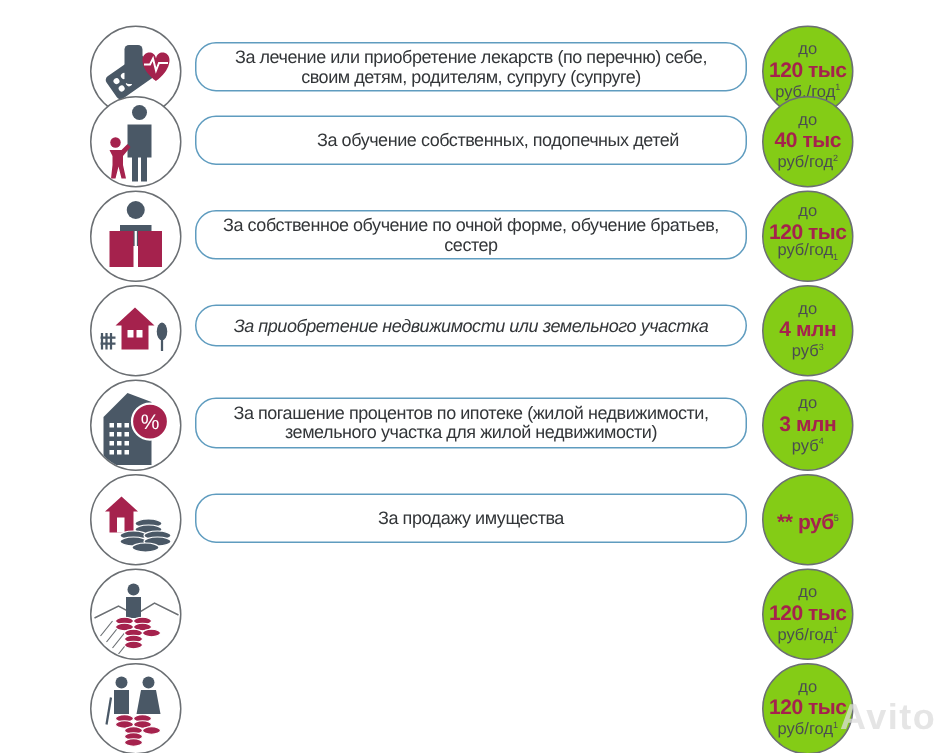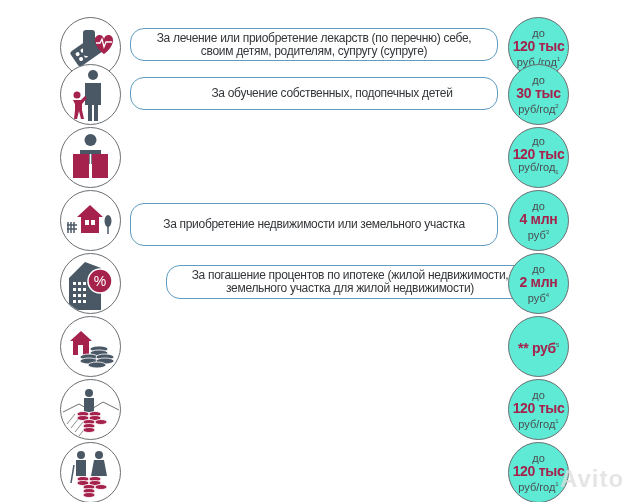--- a/index.html
+++ b/index.html
@@ -9,21 +9,21 @@
     .icon-circle { position: absolute; left: 60px; top: 0; width: 59px; height: 59px;
                    border: 1.5px solid #6b6f73; border-radius: 50%; background: #fff;
                    overflow: hidden; }
     .icon-circle svg { position: absolute; left: 0; top: 0; width: 59px; height: 59px; }
     .pill { position: absolute; left: 130px; width: 368px; border: 1.5px solid #5f9cbf;
             border-radius: 14px; background: #fff; display: flex; align-items: center;
             justify-content: center; text-align: center; box-sizing: border-box;
             font-size: 12px; line-height: 13px; color: #333639; padding: 2px 8px;
             letter-spacing: -0.3px; }
     .amount-circle { position: absolute; left: 508px; top: 0; width: 59px; height: 59px;
-                     border: 1.5px solid #6b6f73; border-radius: 50%; background: #5eead4;
+                     border: 1.5px solid #6b6f73; border-radius: 50%; background: #84cc16;
                      display: flex; flex-direction: column; align-items: center;
                      justify-content: center; text-align: center; color: #4a4d50; }
     .amt-pre { font-size: 11px; line-height: 11px; }
     .amt-val { font-size: 14px; line-height: 14px; font-weight: bold; color: #a5224d;
                letter-spacing: -0.3px; }
     .amt-unit { font-size: 11px; line-height: 12px; }
     .amt-unit sup { font-size: 6px; vertical-align: super; }
     .watermark { position: absolute; left: 560px; top: 465px; font-size: 24px;
                  font-weight: bold; color: rgba(220,220,220,0.75); letter-spacing: 1px; }
   </style>
@@ -58,54 +58,55 @@
     <svg viewBox="0 0 59 59">
       <circle cx="32" cy="10" r="5" fill="#4a5866"></circle>
       <path d="M24 18 h16 v22 h-3 v16 h-4 v-16 h-2 v16 h-4 v-16 h-3z" fill="#4a5866"></path>
       <circle cx="16" cy="30" r="3.5" fill="#a5224d"></circle>
       <path d="M12 35 h8 l4 -4 l2 2 l-5 6 v6 l2 9 h-3 l-2 -8 l-2 8 h-3 l1 -9 v-6z" fill="#a5224d"></path>
     </svg>
   </div>
   <div class="pill" style="top:13px;height:33px;padding-left:44px;">За обучение собственных, подопечных детей</div>
   <div class="amount-circle">
     <span class="amt-pre">до</span>
-    <span class="amt-val">30 тыс</span>
+    <span class="amt-val">40 тыс</span>
     <span class="amt-unit"><span>руб/год</span><sup>2</sup></span>
   </div>
 </div>
 
 <div class="row" style="top:127px;">
   <div class="icon-circle">
     <svg viewBox="0 0 59 59">
       <circle cx="29.5" cy="12" r="6" fill="#4a5866"></circle>
       <path d="M19 22 h21 v14 h-21z" fill="#4a5866"></path>
       <path d="M12 26 h16 v24 h-16z" fill="#a5224d"></path>
       <path d="M31 26 h16 v24 h-16z" fill="#a5224d"></path>
       <line x1="29.5" y1="26" x2="29.5" y2="50" stroke="#fff" stroke-width="1.5"></line>
     </svg>
   </div>
+  <div class="pill" style="top:13px;height:33px;">За собственное обучение по очной форме, обучение братьев, сестер</div>
   <div class="amount-circle">
     <span class="amt-pre">до</span>
     <span class="amt-val">120 тыс</span>
     <span class="amt-unit"><span>руб/год</span><sub style="font-size:6px;">1</sub></span>
   </div>
 </div>
 
 <div class="row" style="top:190px;">
   <div class="icon-circle">
     <svg viewBox="0 0 59 59">
       <path d="M16 26 L29 14 L42 26 h-4 v16 h-18 v-16z" fill="#a5224d"></path>
       <rect x="24" y="29" width="4" height="5" fill="#fff"></rect>
         <rect x="30" y="29" width="4" height="5" fill="#fff"></rect>
       <path d="M6 34 h10 M6 38 h10 M7 31 v11 M10 31 v11 M13 31 v11" stroke="#4a5866" stroke-width="1.5"></path>
       <ellipse cx="47" cy="30" rx="3.5" ry="6" fill="#4a5866"></ellipse>
       <line x1="47" y1="34" x2="47" y2="43" stroke="#4a5866" stroke-width="1.5"></line>
     </svg>
   </div>
-  <div class="pill" style="top:13px;height:43px;">За приобретение недвижимости или земельного участка</div>
+  <div class="pill" style="top:13px;height:28px;font-style:italic;">За приобретение недвижимости или земельного участка</div>
   <div class="amount-circle">
     <span class="amt-pre">до</span>
     <span class="amt-val">4 млн</span>
     <span class="amt-unit"><span>руб</span><sup>3</sup></span>
   </div>
 </div>
 
 <div class="row" style="top:253px;">
   <div class="icon-circle">
     <svg viewBox="0 0 59 59">
@@ -121,44 +122,45 @@
           <rect x="17" y="40" width="3" height="3"></rect>
           <rect x="22" y="40" width="3" height="3"></rect>
         <rect x="12" y="46" width="3" height="3"></rect>
           <rect x="17" y="46" width="3" height="3"></rect>
           <rect x="22" y="46" width="3" height="3"></rect>
       </g>
       <circle cx="39" cy="27" r="12" fill="#a5224d" stroke="#fff" stroke-width="1.5"></circle>
       <text x="39" y="32" font-size="14" fill="#fff" text-anchor="middle" font-family="Liberation Sans, sans-serif">%</text>
     </svg>
   </div>
-  <div class="pill" style="top:12px;height:34px;margin-left:36px;">За погашение процентов по ипотеке (жилой недвижимости, земельного участка для жилой недвижимости)</div>
-  <div class="amount-circle">
-    <span class="amt-pre">до</span>
-    <span class="amt-val">2 млн</span>
+  <div class="pill" style="top:12px;height:34px;">За погашение процентов по ипотеке (жилой недвижимости, земельного участка для жилой недвижимости)</div>
+  <div class="amount-circle">
+    <span class="amt-pre">до</span>
+    <span class="amt-val">3 млн</span>
     <span class="amt-unit"><span>руб</span><sup>4</sup></span>
   </div>
 </div>
 
 <div class="row" style="top:316px;">
   <div class="icon-circle">
     <svg viewBox="0 0 59 59">
       <path d="M9 24 L20 14 L31 24 h-3 v14 h-16 v-14z" fill="#a5224d"></path>
       <rect x="17" y="28" width="5" height="10" fill="#fff"></rect>
       <g fill="#4a5866" stroke="#fff" stroke-width="0.8">
         <ellipse cx="38" cy="32" rx="9" ry="3"></ellipse>
           <ellipse cx="38" cy="36" rx="9" ry="3"></ellipse>
         <ellipse cx="28" cy="40" rx="9" ry="3"></ellipse>
           <ellipse cx="44" cy="40" rx="9" ry="3"></ellipse>
         <ellipse cx="28" cy="44" rx="9" ry="3"></ellipse>
           <ellipse cx="44" cy="44" rx="9" ry="3"></ellipse>
         <ellipse cx="36" cy="48" rx="9" ry="3"></ellipse>
       </g>
     </svg>
   </div>
+  <div class="pill" style="top:13px;height:33px;">За продажу имущества</div>
   <div class="amount-circle">
     <span class="amt-val"><span>** руб</span><sup style="font-size:6px;font-weight:normal;color:#4a4d50;">5</sup></span>
   </div>
 </div>
 
 <div class="row" style="top:379px;">
   <div class="icon-circle">
     <svg viewBox="0 0 59 59">
       <path d="M2 32 L18 24 L29 30 L42 22 L58 30" fill="none" stroke="#6b6f73" stroke-width="1"></path>
       <g stroke="#6b6f73" stroke-width="0.8">

